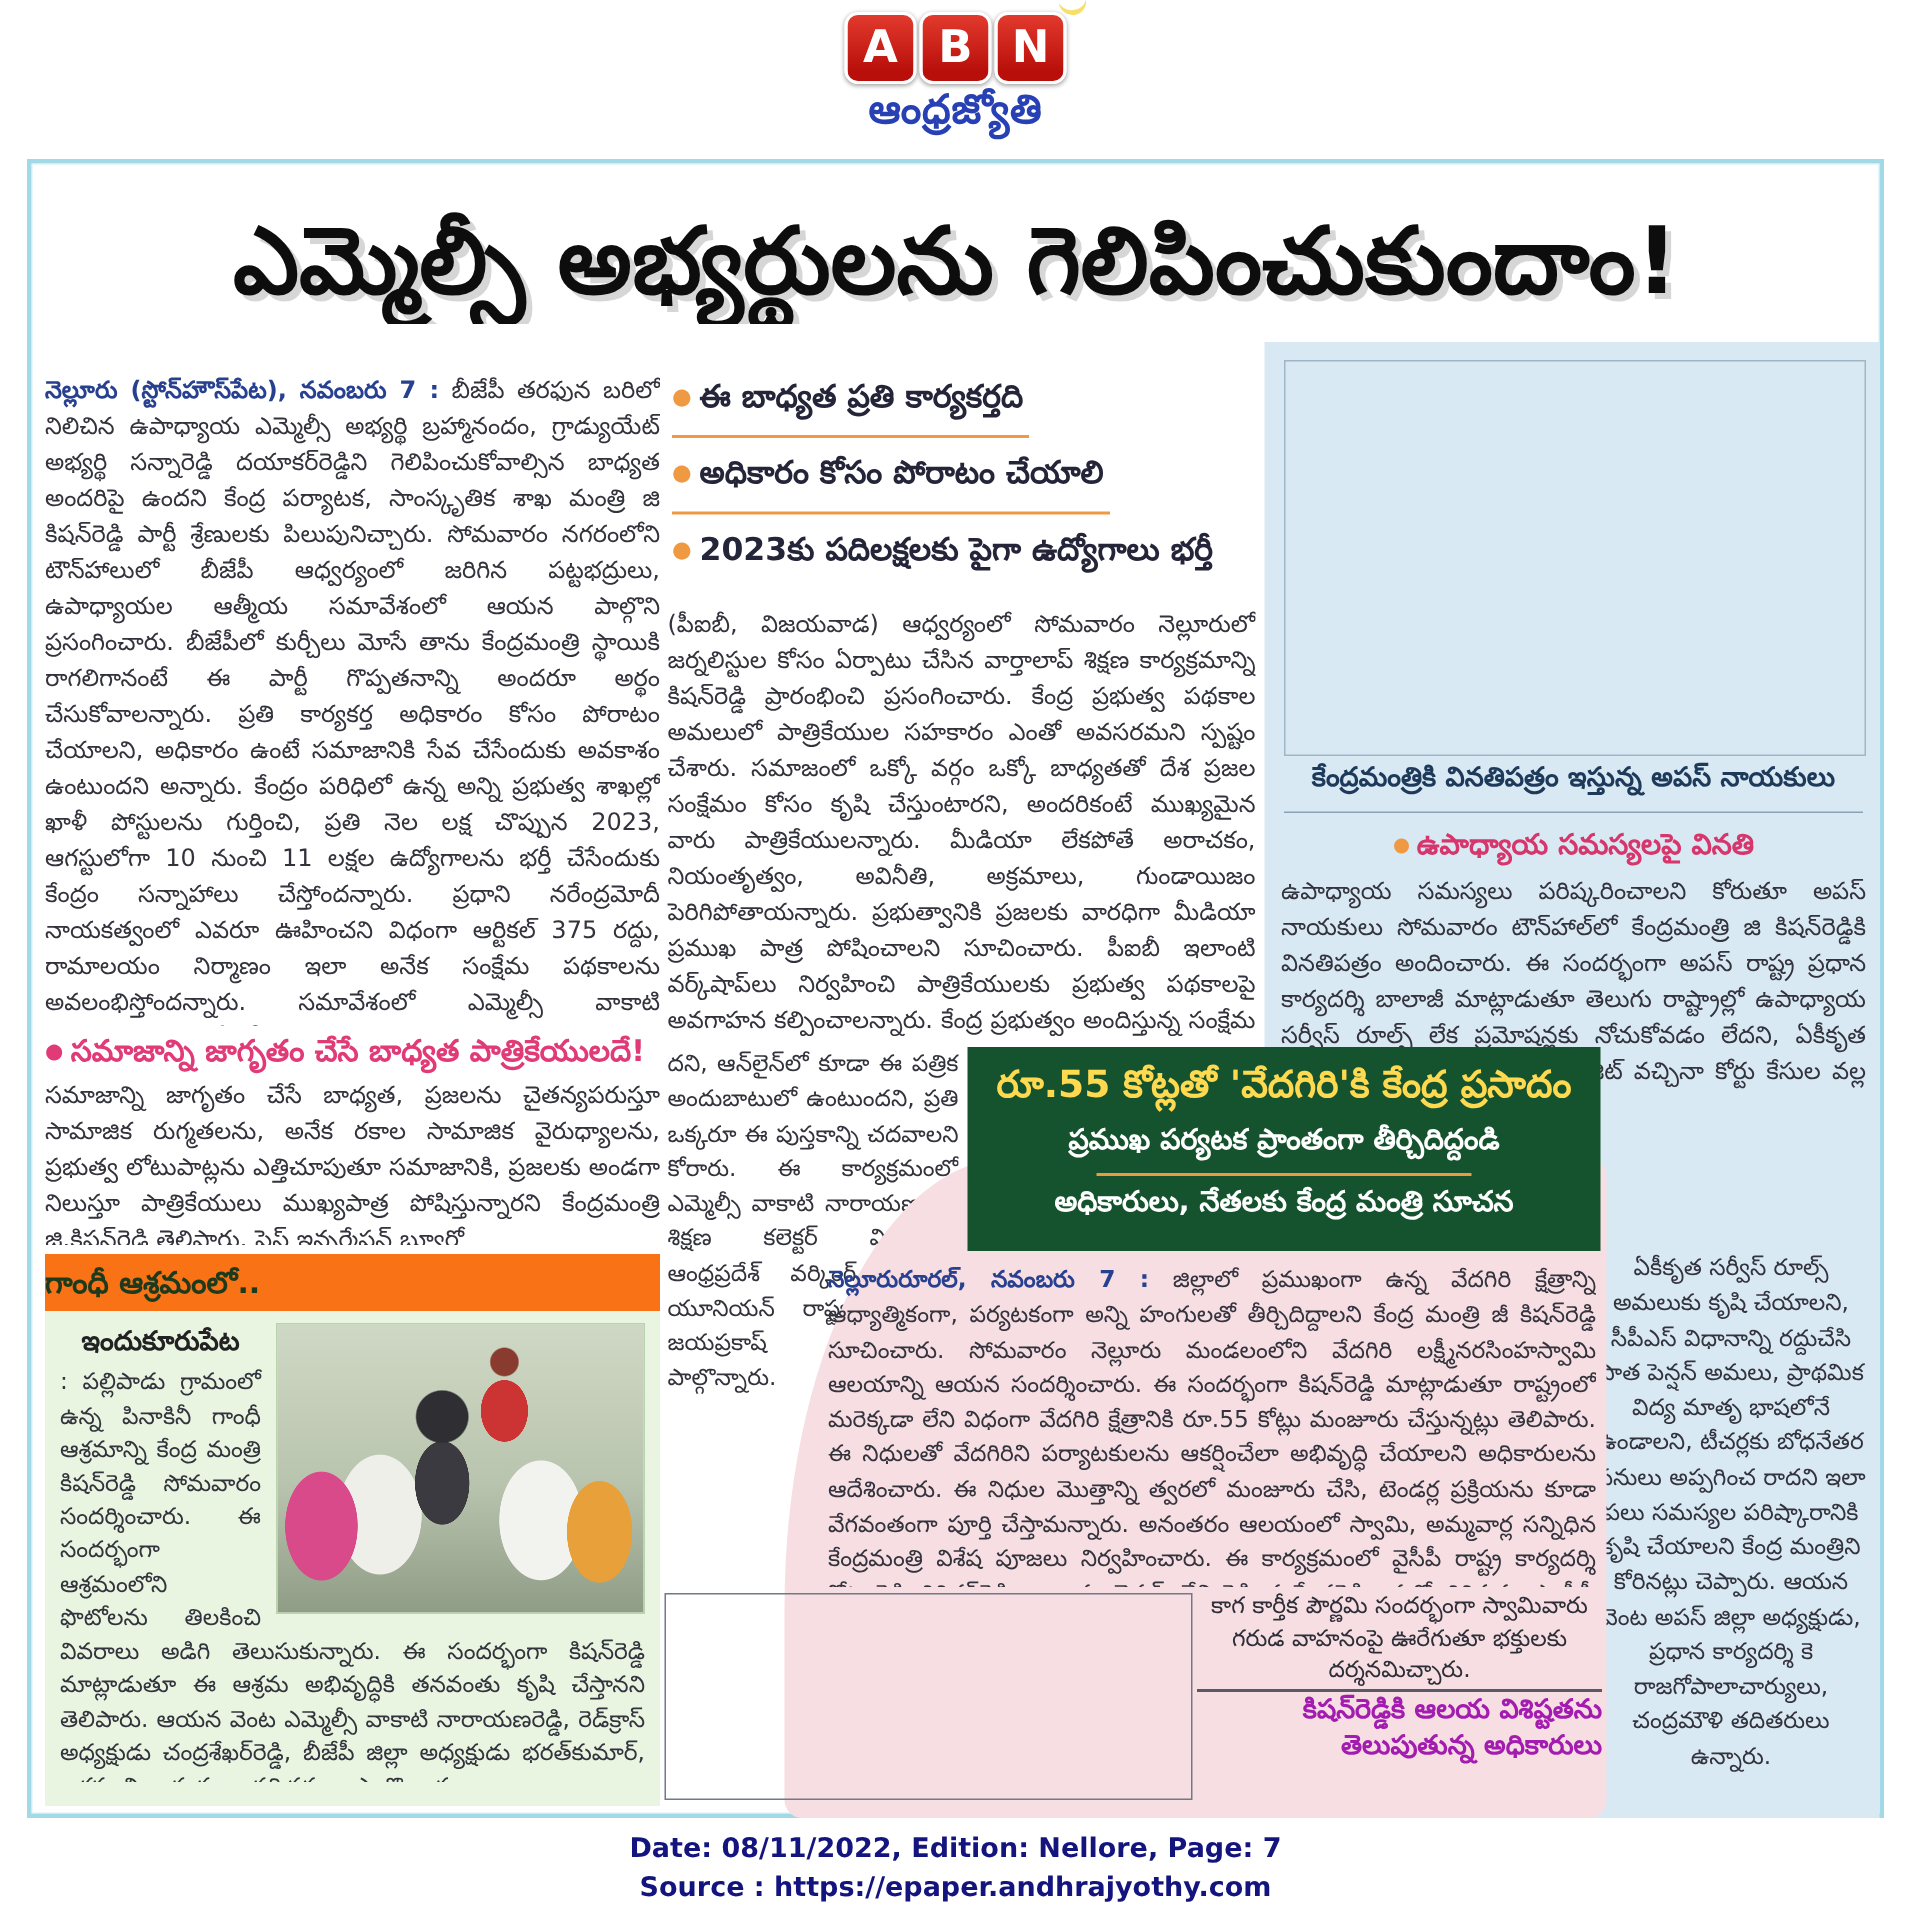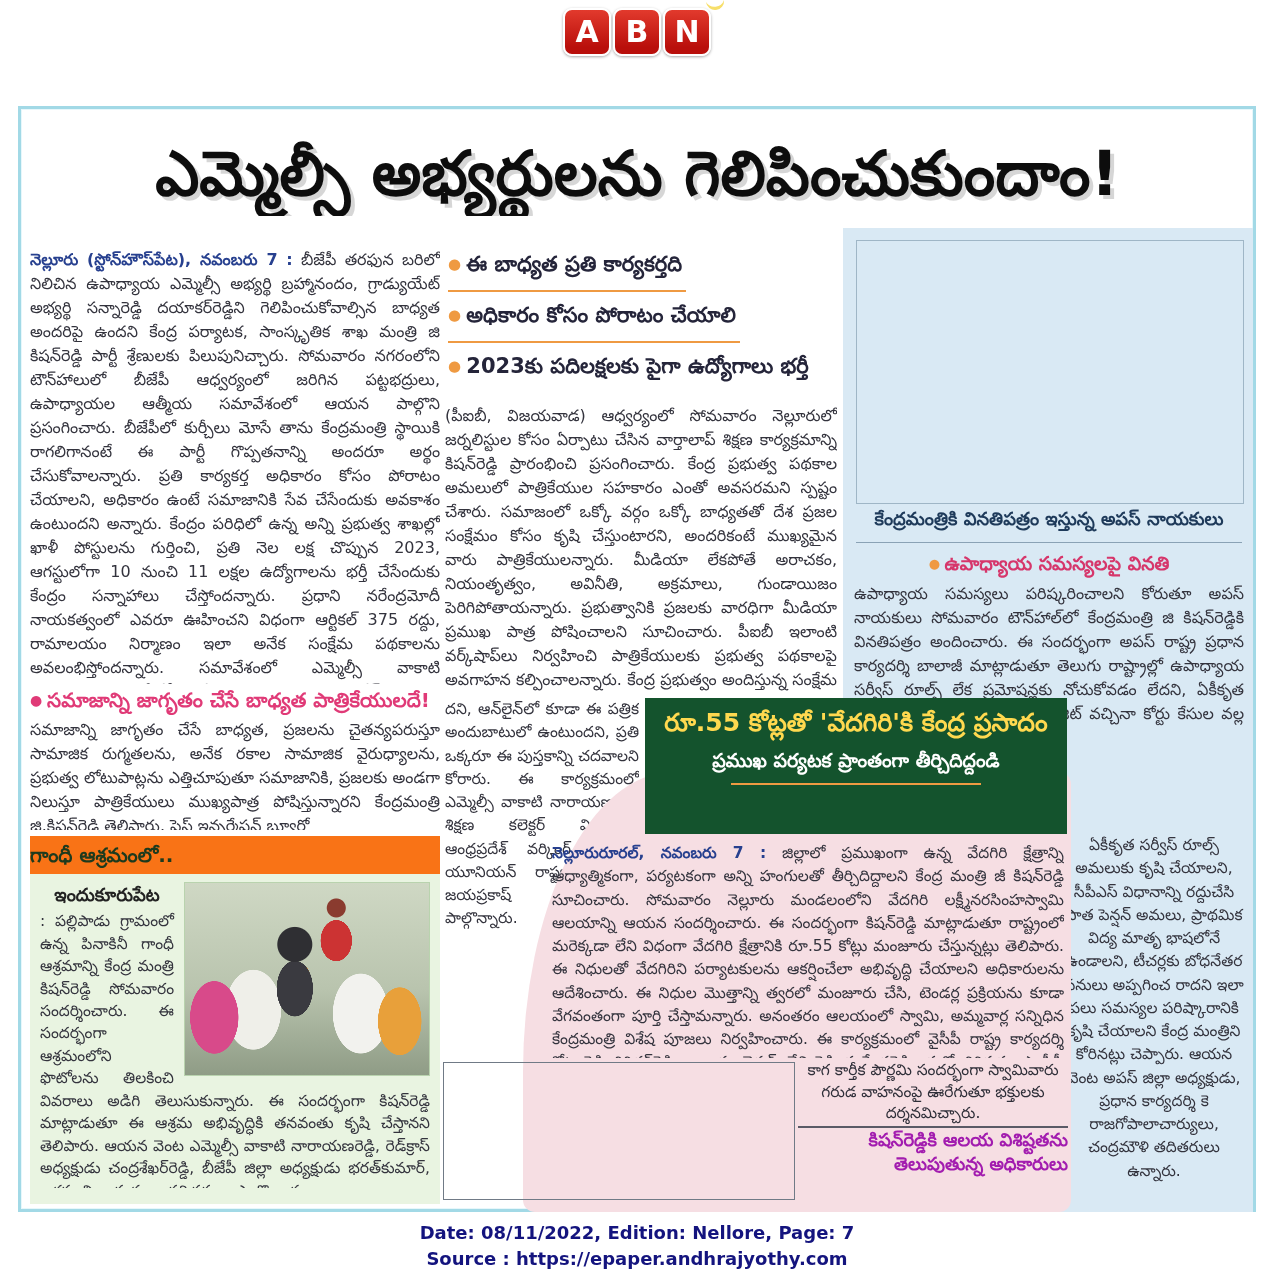--- a/index.html
+++ b/index.html
@@ -164,20 +164,21 @@
 <div class="abs masthead">
   <div class="logo-row">
     <span class="logo-box">A</span><span class="logo-box">B</span><span class="logo-box">N</span>
     <span class="crescent">
       <svg width="50" height="28" viewBox="0 0 50 28">
         <path d="M4 20 A 18 18 0 0 0 40 12 A 14 14 0 0 1 4 20 Z" fill="#f2c71b"></path>
         <path d="M26 6 A 10 10 0 0 0 44 4 A 8 8 0 0 1 26 6 Z" fill="#f7df6a"></path>
       </svg>
     </span>
   </div>
+  <div class="masthead-title">ఆంధ్రజ్యోతి</div>
 </div>
 
 <div class="abs frame"></div>
 
 <div class="abs headline">ఎమ్మెల్సీ అభ్యర్థులను గెలిపించుకుందాం!</div>
 
 <div class="abs body-txt col-left-p1">
   <span class="dateline">నెల్లూరు (స్టోన్‌హౌస్‌పేట), నవంబరు 7 :</span>
   <span>బీజేపీ తరఫున బరిలో నిలిచిన ఉపాధ్యాయ ఎమ్మెల్సీ అభ్యర్థి బ్రహ్మానందం, గ్రాడ్యుయేట్ అభ్యర్థి సన్నారెడ్డి దయాకర్‌రెడ్డిని గెలిపించుకోవాల్సిన బాధ్యత అందరిపై ఉందని కేంద్ర పర్యాటక, సాంస్కృతిక శాఖ మంత్రి జి కిషన్‌రెడ్డి పార్టీ శ్రేణులకు పిలుపునిచ్చారు. సోమవారం నగరంలోని టౌన్‌హాలులో బీజేపీ ఆధ్వర్యంలో జరిగిన పట్టభద్రులు, ఉపాధ్యాయల ఆత్మీయ సమావేశంలో ఆయన పాల్గొని ప్రసంగించారు. బీజేపీలో కుర్చీలు మోసే తాను కేంద్రమంత్రి స్థాయికి రాగలిగానంటే ఈ పార్టీ గొప్పతనాన్ని అందరూ అర్థం చేసుకోవాలన్నారు. ప్రతి కార్యకర్త అధికారం కోసం పోరాటం చేయాలని, అధికారం ఉంటే సమాజానికి సేవ చేసేందుకు అవకాశం ఉంటుందని అన్నారు. కేంద్రం పరిధిలో ఉన్న అన్ని ప్రభుత్వ శాఖల్లో ఖాళీ పోస్టులను గుర్తించి, ప్రతి నెల లక్ష చొప్పున 2023, ఆగస్టులోగా 10 నుంచి 11 లక్షల ఉద్యోగాలను భర్తీ చేసేందుకు కేంద్రం సన్నాహాలు చేస్తోందన్నారు. ప్రధాని నరేంద్రమోదీ నాయకత్వంలో ఎవరూ ఊహించని విధంగా ఆర్టికల్ 375 రద్దు, రామాలయం నిర్మాణం ఇలా అనేక సంక్షేమ పథకాలను అవలంభిస్తోందన్నారు. సమావేశంలో ఎమ్మెల్సీ వాకాటి నారాయణరెడ్డి, బీజేపీ నేతలు సన్నపురెడ్డి సురేష్‌రెడ్డి, పి సురేంద్రరెడ్డి, కర్నాటి ఆంజనేయరెడ్డి, మిడతల రమేష్, బి శ్రీనివాసులు పాల్గొన్నారు.</span>
 </div>
@@ -210,20 +211,21 @@
 <div class="abs right-heading">ఉపాధ్యాయ సమస్యలపై వినతి</div>
 <div class="abs body-txt right-p1">ఉపాధ్యాయ సమస్యలు పరిష్కరించాలని కోరుతూ అపస్ నాయకులు సోమవారం టౌన్‌హాల్‌లో కేంద్రమంత్రి జి కిషన్‌రెడ్డికి వినతిపత్రం అందించారు. ఈ సందర్భంగా అపస్ రాష్ట్ర ప్రధాన కార్యదర్శి బాలాజీ మాట్లాడుతూ తెలుగు రాష్ట్రాల్లో ఉపాధ్యాయ సర్వీస్ రూల్స్ లేక ప్రమోషన్లకు నోచుకోవడం లేదని, ఏకీకృత సర్వీస్ రూల్స్ కోసం రాష్ట్రపతి గెజిట్ వచ్చినా కోర్టు కేసుల వల్ల అమలు కావడం లేదన్నారు.</div>
 <div class="abs body-txt right-p2">ఏకీకృత సర్వీస్ రూల్స్ అమలుకు కృషి చేయాలని, సీపీఎస్ విధానాన్ని రద్దుచేసి పాత పెన్షన్ అమలు, ప్రాథమిక విద్య మాతృ భాషలోనే ఉండాలని, టీచర్లకు బోధనేతర పనులు అప్పగించ రాదని ఇలా పలు సమస్యల పరిష్కారానికి కృషి చేయాలని కేంద్ర మంత్రిని కోరినట్లు చెప్పారు. ఆయన వెంట అపస్ జిల్లా అధ్యక్షుడు, ప్రధాన కార్యదర్శి కె రాజగోపాలాచార్యులు, చంద్రమౌళి తదితరులు ఉన్నారు.</div>
 
 <div class="abs blob"></div>
 
 <div class="abs maroon-box">
   <div class="maroon-title">రూ.55 కోట్లతో 'వేదగిరి'కి కేంద్ర ప్రసాదం</div>
   <div class="maroon-sub1">ప్రముఖ పర్యటక ప్రాంతంగా తీర్చిదిద్దండి</div>
   <div class="maroon-divider"></div>
+  <div class="maroon-sub2">అధికారులు, నేతలకు కేంద్ర మంత్రి సూచన</div>
 </div>
 
 <div class="abs body-txt vedagiri-body">
   <span class="dateline">నెల్లూరురూరల్, నవంబరు 7 :</span>
   <span>జిల్లాలో ప్రముఖంగా ఉన్న వేదగిరి క్షేత్రాన్ని ఆధ్యాత్మికంగా, పర్యటకంగా అన్ని హంగులతో తీర్చిదిద్దాలని కేంద్ర మంత్రి జీ కిషన్‌రెడ్డి సూచించారు. సోమవారం నెల్లూరు మండలంలోని వేదగిరి లక్ష్మీనరసింహస్వామి ఆలయాన్ని ఆయన సందర్శించారు. ఈ సందర్భంగా కిషన్‌రెడ్డి మాట్లాడుతూ రాష్ట్రంలో మరెక్కడా లేని విధంగా వేదగిరి క్షేత్రానికి రూ.55 కోట్లు మంజూరు చేస్తున్నట్లు తెలిపారు. ఈ నిధులతో వేదగిరిని పర్యాటకులను ఆకర్షించేలా అభివృద్ధి చేయాలని అధికారులను ఆదేశించారు. ఈ నిధుల మొత్తాన్ని త్వరలో మంజూరు చేసి, టెండర్ల ప్రక్రియను కూడా వేగవంతంగా పూర్తి చేస్తామన్నారు. అనంతరం ఆలయంలో స్వామి, అమ్మవార్ల సన్నిధిన కేంద్రమంత్రి విశేష పూజలు నిర్వహించారు. ఈ కార్యక్రమంలో వైసీపీ రాష్ట్ర కార్యదర్శి కోటంరెడ్డి గిరిధర్‌రెడ్డి, ఆలయ చైర్మన్ వేమిరెడ్డి సురేంద్రరెడ్డి, ఈవో గిరికృష్ణ, ఎంపీపీ విజయకుమార్, ఏఎంసీ చైర్మన్ హరిబాబు యాదవ్, బీజేపీ నాయకులు, ధర్మకర్తల మండలి సభ్యులు పాల్గొన్నారు.</span>
 </div>
 <div class="abs vedagiri-tail">కాగ కార్తీక పౌర్ణమి సందర్భంగా స్వామివారు గరుడ వాహనంపై ఊరేగుతూ భక్తులకు దర్శనమిచ్చారు.</div>
 
 <div class="abs photo-temple"></div>
 <div class="abs caption-bottom">కిషన్‌రెడ్డికి ఆలయ విశిష్టతను తెలుపుతున్న అధికారులు</div>

